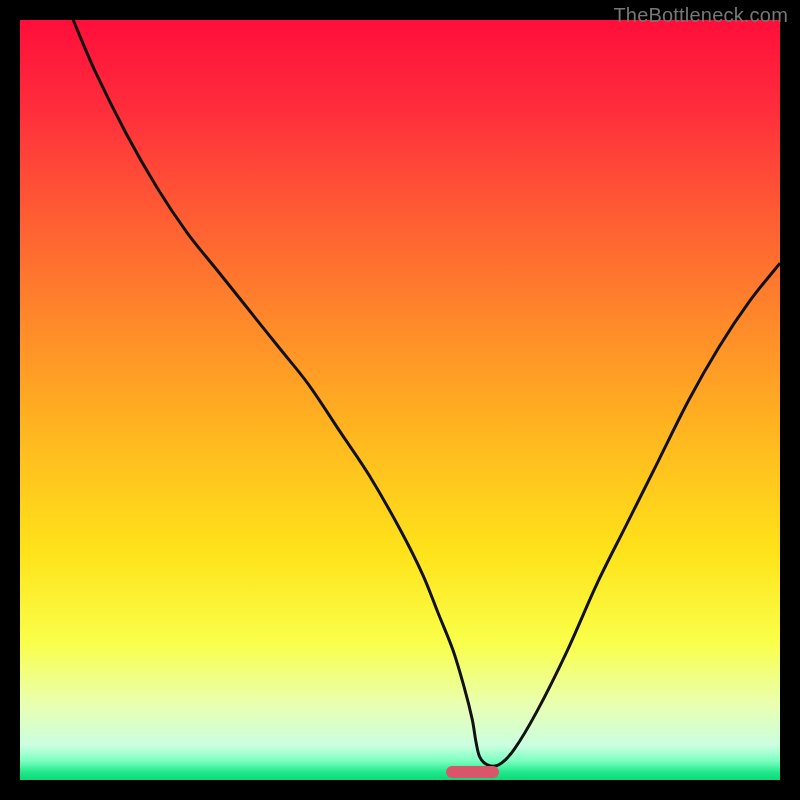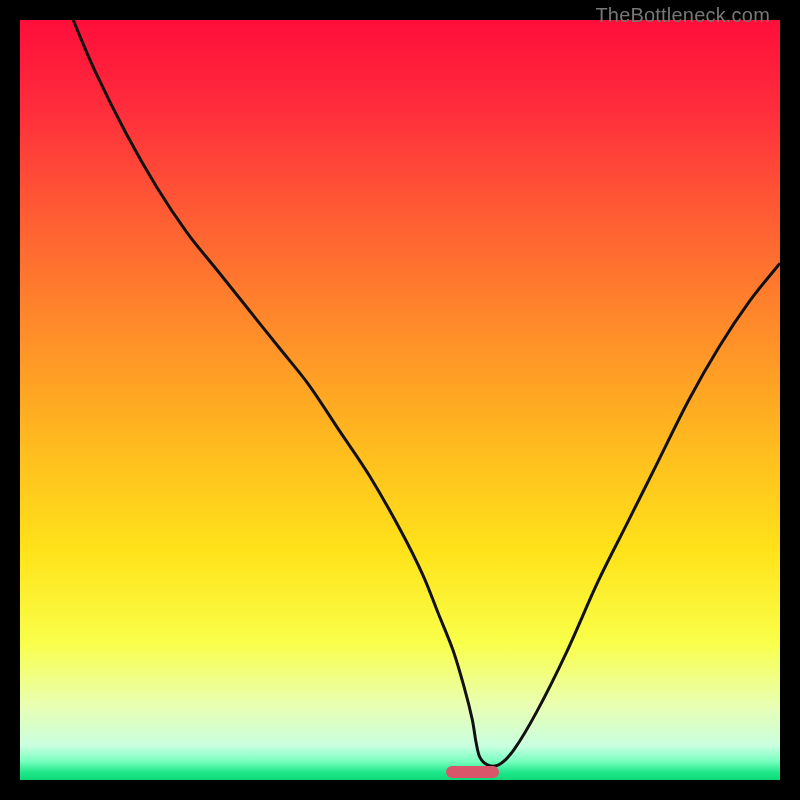--- a/index.html
+++ b/index.html
@@ -13,21 +13,21 @@
   }
   .frame {
     position: relative;
     width: 800px;
     height: 800px;
     background: #000;
   }
   .watermark {
     position: absolute;
     top: 4px;
-    right: 30px;
+    right: 12px;
     color: #777;
     font-size: 20px;
     font-weight: 500;
     letter-spacing: 0.2px;
     z-index: 50;
   }
   .plot {
     position: absolute;
     left: 20px;
     top: 20px;

